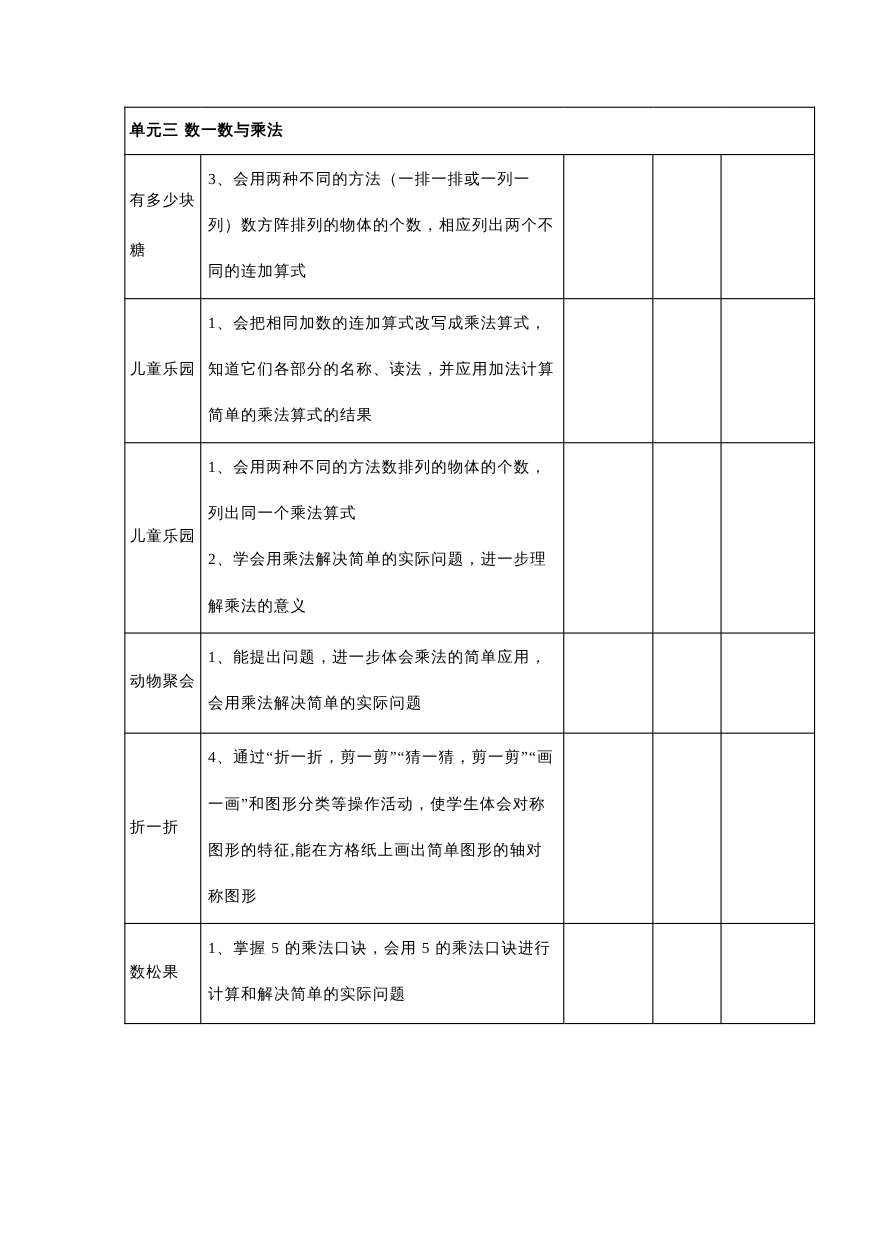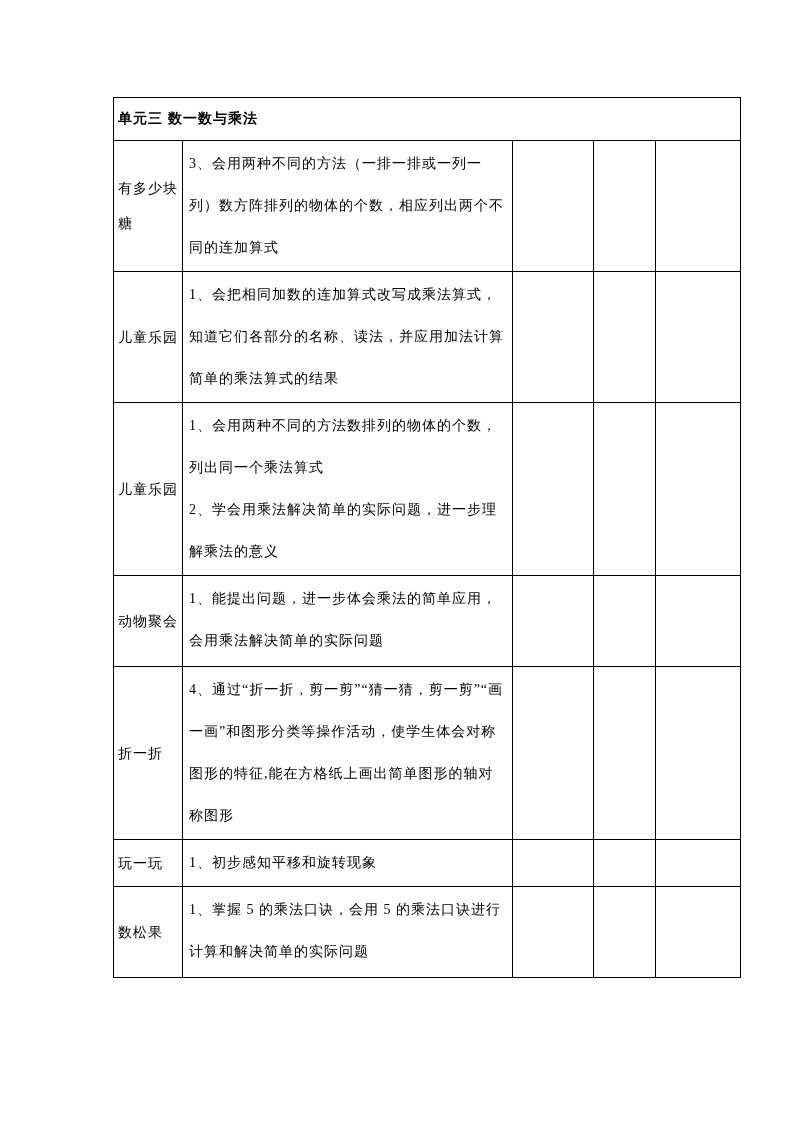--- a/index.html
+++ b/index.html
@@ -39,21 +39,21 @@
   td.unit {
     font-family: "Liberation Sans", "DejaVu Sans", sans-serif;
     font-weight: bold;
     font-size: 15px;
     vertical-align: middle;
     padding: 0 4px;
     letter-spacing: 1px;
   }
   td.lesson {
     vertical-align: middle;
-    line-height: 35px;
+    line-height: 46px;
     padding: 0 4px;
     letter-spacing: 1px;
   }
   td.obj {
     vertical-align: top;
     line-height: 42px;
     padding: 2px 6px;
     white-space: pre-line;
     letter-spacing: 1px;
   }
@@ -117,27 +117,20 @@
 
 
       <tr class="rowh3">
         <td class="lesson">折一折</td>
         <td class="obj">4、通过“折一折，剪一剪”“猜一猜，剪一剪”“画一画”和图形分类等操作活动，使学生体会对称图形的特征,能在方格纸上画出简单图形的轴对称图形</td>
         <td class="blank"></td>
         <td class="blank"></td>
         <td class="blank"></td>
       </tr>
 
-      <tr class="rowh1">
-        <td class="lesson">玩一玩</td>
-        <td class="obj">1、初步感知平移和旋转现象</td>
-        <td class="blank"></td>
-        <td class="blank"></td>
-        <td class="blank"></td>
-      </tr>
 
 
       <tr class="rowh2">
         <td class="lesson">数松果</td>
         <td class="obj">1、掌握 5 的乘法口诀，会用 5 的乘法口诀进行计算和解决简单的实际问题</td>
         <td class="blank"></td>
         <td class="blank"></td>
         <td class="blank"></td>
       </tr>
 

